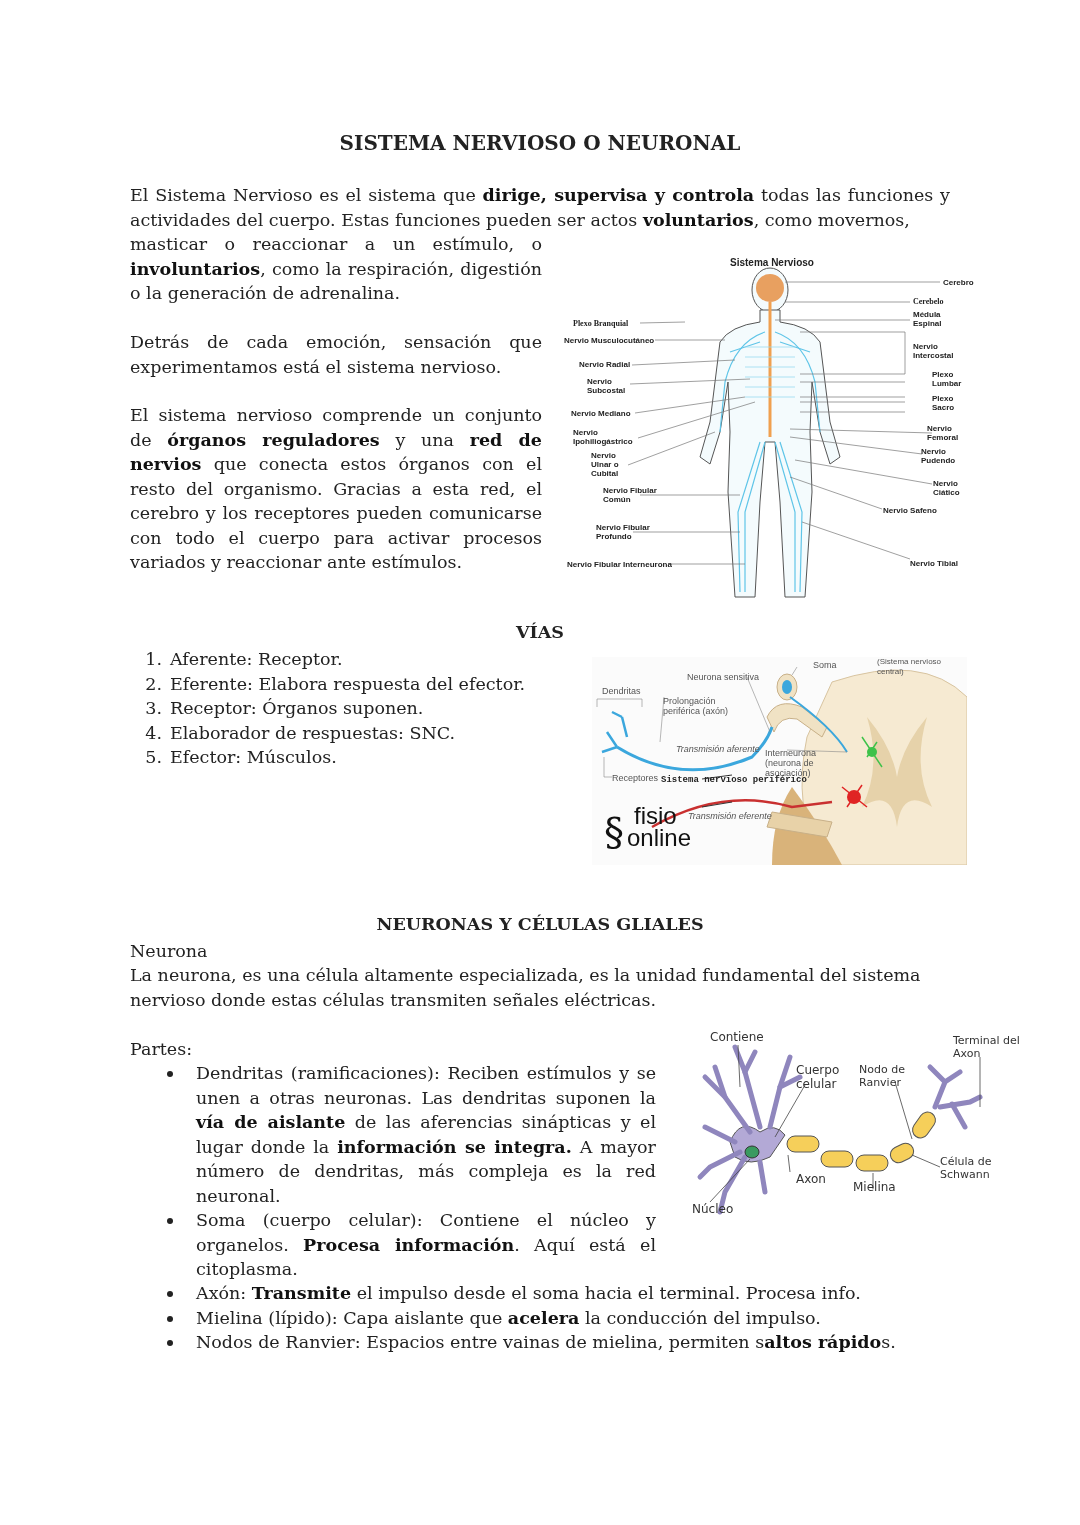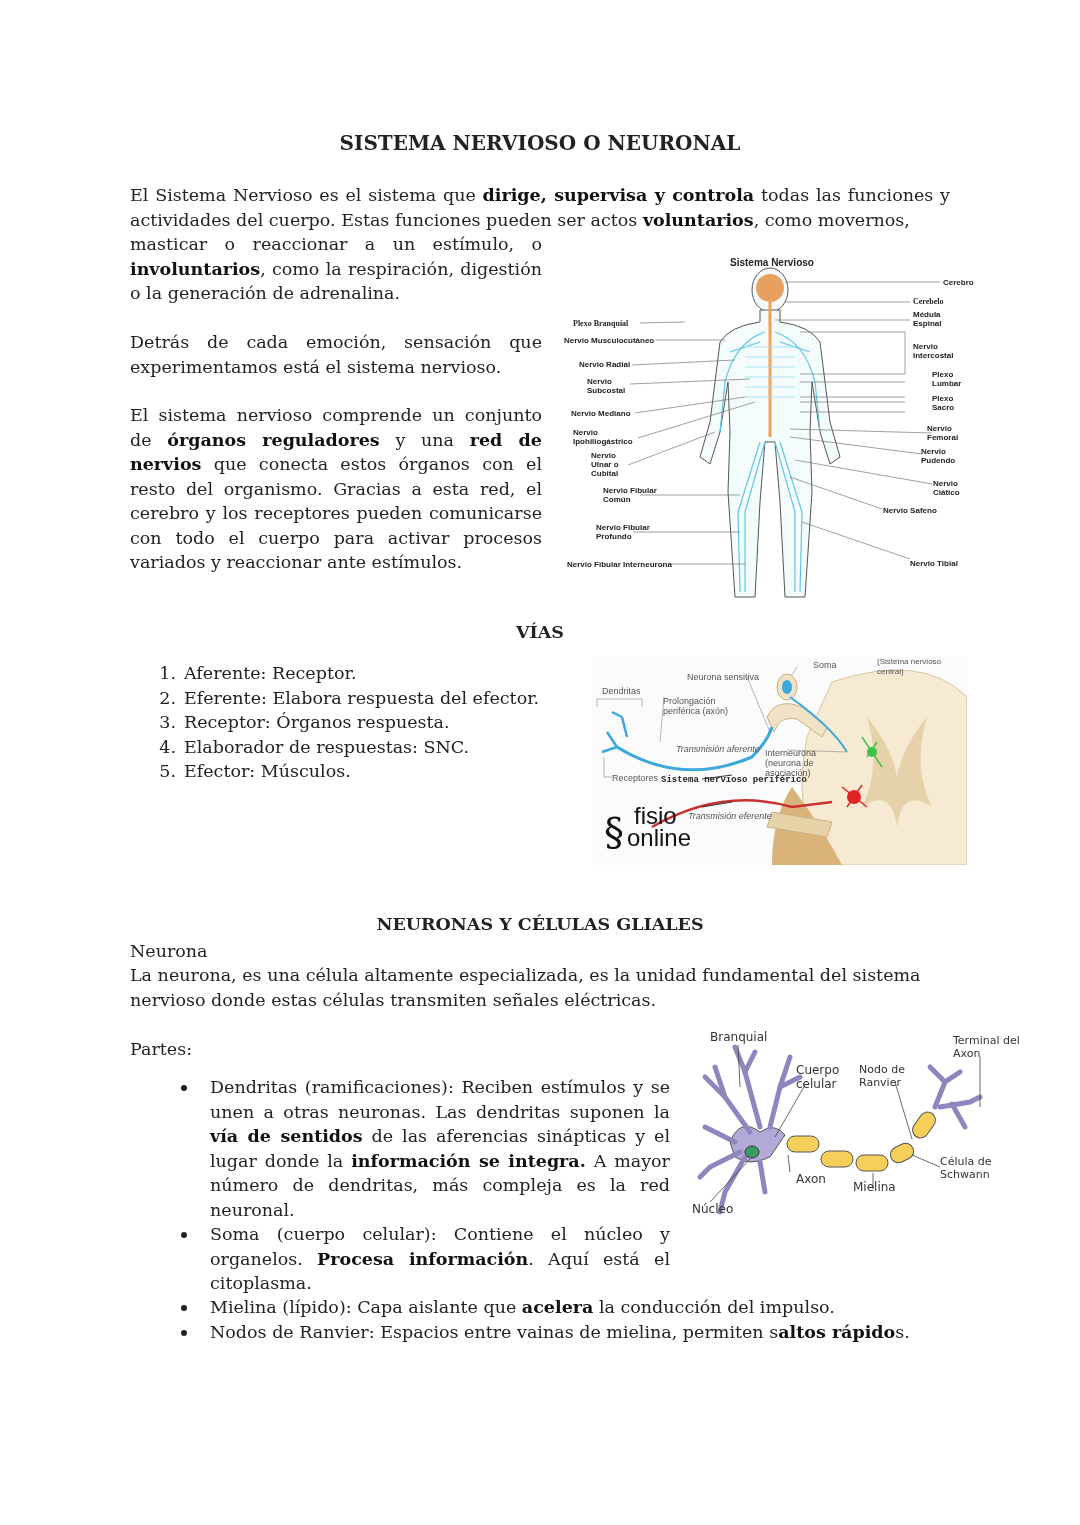--- a/index.html
+++ b/index.html
@@ -2,21 +2,21 @@
 <html><head>
 <meta charset="utf-8">
 <style>
   html,body{margin:0;padding:0;background:#fff;}
   body{width:1080px;height:1525px;position:relative;overflow:hidden;font-family:"DejaVu Serif","Liberation Serif",serif;color:#222;}
   .abs{position:absolute;}
   .title{font-weight:bold;font-size:20px;text-align:center;width:1080px;left:0;}
   .p{font-size:17.5px;line-height:24.5px;}
   .just{text-align:justify;text-align-last:auto;}
   b{font-weight:bold;color:#111;}
-  ol,ul{margin:14px;padding:0;}
+  ol,ul{margin:0;padding:0;}
   .ol li{list-style:none;font-size:17.5px;line-height:24.5px;}
   .ol .num{display:inline-block;width:32px;text-align:right;margin-right:8px;}
   .bl li{list-style:none;font-size:17.5px;line-height:24.5px;position:relative;padding-left:66px;}
   .bl li .dot{position:absolute;left:37px;top:10px;width:6px;height:6px;border-radius:50%;background:#222;}
   .fig{position:absolute;}
   .lbl{position:absolute;font-family:"Liberation Sans",sans-serif;font-size:8px;font-weight:bold;color:#222;line-height:9px;}
   .lbl2{position:absolute;font-family:"DejaVu Sans",sans-serif;font-size:12px;color:#333;line-height:14px;}
   .lbl3{position:absolute;font-family:"Liberation Sans",sans-serif;font-size:9px;color:#555;line-height:10px;}
 </style>
 </head>
@@ -116,21 +116,21 @@
   <div class="lbl" style="left:361px;top:195px;width:40px;">Nervio Pudendo</div>
   <div class="lbl" style="left:373px;top:227px;width:35px;">Nervio Ciático</div>
   <div class="lbl" style="left:323px;top:254px;">Nervio Safeno</div>
   <div class="lbl" style="left:350px;top:307px;">Nervio Tibial</div>
 </div>
 
 <div class="abs" style="left:0;width:1080px;text-align:center;top:622px;font-weight:bold;font-size:17.5px;">VÍAS</div>
 <ol class="abs ol" style="left:130px;top:647px;">
   <li><span class="num">1.</span><span>Aferente: Receptor.</span></li>
   <li><span class="num">2.</span><span>Eferente: Elabora respuesta del efector.</span></li>
-  <li><span class="num">3.</span><span>Receptor: Órganos respuesta.</span></li>
+  <li><span class="num">3.</span><span>Receptor: Órganos suponen.</span></li>
   <li><span class="num">4.</span><span>Elaborador de respuestas: SNC.</span></li>
   <li><span class="num">5.</span><span>Efector: Músculos.</span></li>
 </ol>
 
 <div class="fig" style="left:592px;top:657px;width:375px;height:208px;background:#fbfbfb;">
   <svg width="375" height="208" style="position:absolute;left:0;top:0;">
 
     <path d="M240 25 Q330 -5 375 40 L375 208 L230 208 Q200 150 215 80 Z" fill="#f6ead2" stroke="#d8c4a0"></path>
     <path d="M275 60 Q300 90 305 120 Q310 90 335 60 Q320 110 340 150 Q310 130 305 170 Q300 130 270 150 Q290 110 275 60 Z" fill="#e6d2aa"></path>
     <path d="M200 130 Q230 170 250 208 L180 208 Q180 160 200 130Z" fill="#d9b37a"></path>
@@ -182,24 +182,25 @@
     <div style="position:absolute;left:23px;top:22px;font-family:'Liberation Sans',sans-serif;font-size:24px;line-height:22px;color:#111;">online</div>
   </div>
 </div>
 
 <div class="abs" style="left:0;width:1080px;text-align:center;top:914px;font-weight:bold;font-size:17.5px;">NEURONAS Y CÉLULAS GLIALES</div>
 <div class="abs p" style="left:130px;top:939px;">Neurona</div>
 <div class="abs p" style="left:130px;top:963px;width:830px;">La neurona, es una célula altamente especializada, es la unidad fundamental del sistema nervioso donde estas células transmiten señales eléctricas.</div>
 <div class="abs p" style="left:130px;top:1037px;">Partes:</div>
 
 <ul class="abs bl" style="left:130px;top:1061px;width:526px;">
-  <li class="just"><span class="dot"></span><span>Dendritas (ramificaciones): Reciben estímulos y se unen a otras neuronas. Las dendritas suponen la </span><b>vía de sentidos</b><span> de las aferencias sinápticas y el lugar donde la </span><b>información se integra.</b><span> A mayor número de dendritas, más compleja es la red neuronal.</span></li>
+  <li class="just"><span class="dot"></span><span>Dendritas (ramificaciones): Reciben estímulos y se unen a otras neuronas. Las dendritas suponen la </span><b>vía de aislante</b><span> de las aferencias sinápticas y el lugar donde la </span><b>información se integra.</b><span> A mayor número de dendritas, más compleja es la red neuronal.</span></li>
   <li class="just"><span class="dot"></span><span>Soma (cuerpo celular): Contiene el núcleo y organelos. </span><b>Procesa información</b><span>. Aquí está el citoplasma.</span></li>
 </ul>
 <ul class="abs bl" style="left:130px;top:1281px;width:850px;">
+  <li><span class="dot"></span><span>Axón: </span><b>Transmite</b><span> el impulso desde el soma hacia el terminal. Procesa info.</span></li>
   <li><span class="dot"></span><span>Mielina (lípido): Capa aislante que </span><b>acelera</b><span> la conducción del impulso.</span></li>
   <li><span class="dot"></span><span>Nodos de Ranvier: Espacios entre vainas de mielina, permiten s</span><b>altos rápido</b><span>s.</span></li>
 </ul>
 
 <div class="fig" style="left:690px;top:1027px;width:340px;height:195px;">
   <svg width="340" height="195" style="position:absolute;left:0;top:0;">
     <g stroke="#555" stroke-width="1" fill="#b3a9d6">
       <path d="M40 115 Q50 90 70 105 Q85 95 95 108 L80 130 Q60 140 45 130 Z"></path>
     </g>
     <g stroke="#8f86bd" stroke-width="5" fill="none" stroke-linecap="round">
@@ -230,21 +231,21 @@
       <line x1="48" y1="18" x2="50" y2="60"></line>
       <line x1="115" y1="58" x2="85" y2="110"></line>
       <line x1="205" y1="55" x2="222" y2="112"></line>
       <line x1="290" y1="30" x2="290" y2="80"></line>
       <line x1="250" y1="140" x2="222" y2="128"></line>
       <line x1="100" y1="145" x2="98" y2="128"></line>
       <line x1="183" y1="162" x2="183" y2="146"></line>
       <line x1="20" y1="175" x2="60" y2="132"></line>
     </g>
   </svg>
-  <div class="lbl2" style="left:20px;top:3px;">Branquial</div>
+  <div class="lbl2" style="left:20px;top:3px;">Contiene</div>
   <div class="lbl2" style="left:263px;top:7px;width:80px;font-size:11px;line-height:13px;">Terminal del Axon</div>
   <div class="lbl2" style="left:106px;top:36px;width:50px;">Cuerpo celular</div>
   <div class="lbl2" style="left:169px;top:36px;width:52px;font-size:11px;line-height:13px;">Nodo de Ranvier</div>
   <div class="lbl2" style="left:250px;top:128px;width:60px;font-size:11px;line-height:13px;">Célula de Schwann</div>
   <div class="lbl2" style="left:106px;top:145px;">Axon</div>
   <div class="lbl2" style="left:163px;top:153px;">Mielina</div>
   <div class="lbl2" style="left:2px;top:175px;">Núcleo</div>
 </div>
 
 </body></html>

